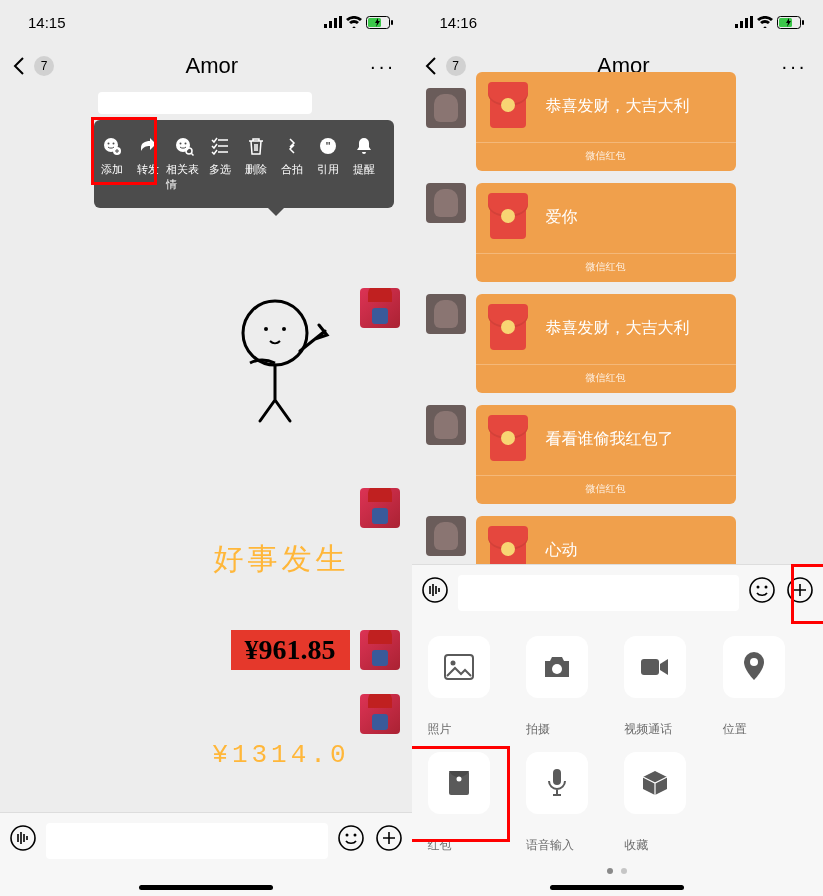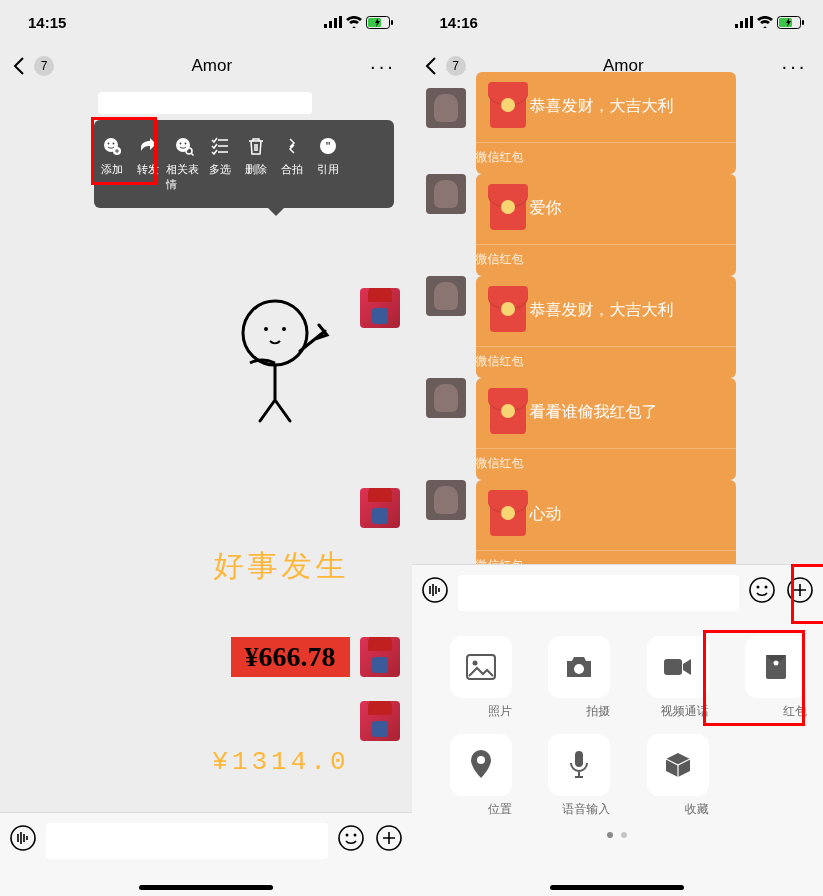--- a/index.html
+++ b/index.html
@@ -20,21 +20,21 @@
 .phone.right { width: 411.5px; }
 
 
 .status-bar {
   height: 44px;
   display: flex;
   align-items: center;
   justify-content: space-between;
   padding: 0 18px 0 28px;
   background: #ededed;
-  font-weight: 700;
+  font-weight: 400;
   font-size: 15px;
 }
 .status-icons { display: flex; align-items: center; gap: 4px; }
 .status-icons svg { display: block; }
 
 
 .nav {
   height: 44px;
   display: flex;
   align-items: center;
@@ -49,21 +49,21 @@
   border-radius: 10px;
   min-width: 20px;
   height: 20px;
   font-size: 12px;
   display: flex;
   align-items: center;
   justify-content: center;
   padding: 0 6px;
 }
 .nav-title {
-  font-size: 17px;
+  font-size: 22px;
   font-weight: 500;
   color: #000;
 }
 .nav-more { font-size: 20px; letter-spacing: 2px; padding-right: 8px; }
 
 
 .chat {
   padding: 0 12px;
   position: relative;
 }
@@ -209,20 +209,21 @@
   transform: translateX(-50%);
   width: 134px; height: 5px;
   background: #000;
   border-radius: 3px;
 }
 
 
 .rp-row {
   display: flex;
   gap: 10px;
+  margin-top: 12px;
   align-items: flex-start;
 }
 .rp-avatar {
   width: 40px; height: 40px;
   border-radius: 4px;
   background: #6a5c5a;
   overflow: hidden;
   position: relative;
 }
 .rp-avatar::after{
@@ -247,21 +248,21 @@
   position:absolute;
   left:-6px; top:14px;
   width:0; height:0;
   border-top:6px solid transparent;
   border-bottom:6px solid transparent;
   border-right:6px solid #f0a04c;
 }
 .rp-top {
   display: flex;
   align-items: center;
-  gap: 4px;
+  gap: 20px;
   padding: 12px 14px 14px;
 }
 .rp-icon {
   width: 36px; height: 44px;
   background: #e5473e;
   border-radius: 4px;
   position: relative;
 }
 .rp-icon::before {
   content:"";
@@ -279,21 +280,22 @@
   transform:translateX(-50%);
   width:14px; height:14px;
   background:#f8d573;
   border-radius:50%;
 }
 .rp-title { color:#fff; font-size:16px; font-weight:500; }
 .rp-sub {
   border-top: 1px solid rgba(255,255,255,.25);
   padding: 6px 0 8px;
   color: rgba(255,255,255,.85);
-  font-size: 12px;
+  font-size: 10px;
+  text-align: center;
 }
 .rp-area { padding: 0 12px 0 14px; }
 .rp-first { margin-top: 0; }
 .rp-row.clipped .rp-card { margin-top:-16px; }
 
 
 .attach-panel {
   position: absolute;
   top: 622px;
   left:0; right:0;
@@ -302,22 +304,22 @@
   padding: 14px 16px 10px;
 }
 .attach-grid {
   display: grid;
   grid-template-columns: repeat(4, 1fr);
   gap: 14px 14px;
 }
 .attach-item {
   display:flex;
   flex-direction:column;
-  align-items:flex-end;
-  gap:5px;
+  align-items:flex-start;
+  gap:23px;
 }
 .attach-box {
   width:62px; height:62px;
   background:#fff;
   border-radius:12px;
   display:flex; align-items:center; justify-content:center;
 }
 .attach-label { font-size:12px; color:#6b6b6b; }
 .attach-highlight {
   border:3px solid #ff0000;
@@ -438,20 +440,28 @@
       </div>
       <div class="ctx-item">
         <span class="ctx-item-icon">
             <svg width="20" height="20" viewBox="0 0 20 20">
               <circle cx="10" cy="10" r="8" fill="#fff"></circle>
               <text x="10" y="14" text-anchor="middle" font-size="11" fill="#4c4c4c" font-weight="bold">"</text>
             </svg>
           </span>
         <span>引用</span>
       </div>
+      <div class="ctx-item">
+        <span class="ctx-item-icon">
+            <svg width="18" height="20" viewBox="0 0 18 20">
+              <path d="M9 2a5 5 0 015 5v4l2 3H2l2-3V7a5 5 0 015-5zM7 16a2 2 0 004 0" fill="#fff"></path>
+            </svg>
+          </span>
+        <span>提醒</span>
+      </div>
     </div>
     <div class="ctx-arrow"></div>
   </div>
 
   <div class="chat">
     <div class="msg-row tall">
       <div class="sticker-big">
         <svg width="120" height="130" viewBox="0 0 120 130">
             <circle cx="55" cy="40" r="32" fill="none" stroke="#000" stroke-width="3"></circle>
             <circle cx="46" cy="36" r="2" fill="#000"></circle>
@@ -461,26 +471,26 @@
             <path d="M30 70c8-4 16-4 25 0" stroke="#000" stroke-width="3" fill="none"></path>
           </svg>
       </div>
       <div class="avatar"></div>
     </div>
 
     <div class="msg-row" style="margin-top:60px">
       <div></div>
       <div class="avatar"></div>
     </div>
-    <div class="msg-row" style="margin-top:18px; margin-right:50px">
+    <div class="msg-row" style="margin-top:11px; margin-right:50px">
       <div class="text-orange-big">好事发生</div>
     </div>
 
     <div class="msg-row" style="margin-top:50px">
-      <div class="red-price">¥666.78</div>
+      <div class="red-price">¥961.85</div>
       <div class="avatar"></div>
     </div>
 
     <div class="msg-row" style="margin-top:24px">
       <div></div>
       <div class="avatar"></div>
     </div>
     <div class="msg-row" style="margin-top:6px; margin-right:50px">
       <div class="text-orange-num">¥1314.0</div>
     </div>
@@ -646,42 +656,42 @@
       </div>
       <div class="attach-item">
         <div class="attach-box">
             <svg width="30" height="22" viewBox="0 0 30 22">
               <rect x="1" y="3" width="18" height="16" rx="3" fill="#5a5a5a"></rect>
               <path d="M20 8l8-5v16l-8-5z" fill="#5a5a5a"></path>
             </svg>
           </div>
         <span class="attach-label">视频通话</span>
       </div>
+      <div class="attach-item">
+        <div class="attach-box">
+            <svg width="24" height="30" viewBox="0 0 24 30">
+              <path d="M12 0a10 10 0 0110 10c0 8-10 18-10 18S2 18 2 10A10 10 0 0112 0z" fill="#5a5a5a"></path>
+              <circle cx="12" cy="10" r="4" fill="#fff"></circle>
+            </svg>
+          </div>
+        <span class="attach-label">位置</span>
+      </div>
       <div class="attach-item" style="position:relative">
         <div class="attach-highlight" style="top:-6px;left:-20px;width:102px;height:96px"></div>
         <div class="attach-box">
             <svg width="24" height="28" viewBox="0 0 24 28">
               <rect x="2" y="2" width="20" height="24" rx="2" fill="#5a5a5a"></rect>
               <path d="M2 2c4 8 16 8 20 0" fill="#4a4a4a"></path>
               <circle cx="12" cy="10" r="2.5" fill="#fff"></circle>
             </svg>
           </div>
         <span class="attach-label">红包</span>
       </div>
       <div class="attach-item">
         <div class="attach-box">
-            <svg width="24" height="30" viewBox="0 0 24 30">
-              <path d="M12 0a10 10 0 0110 10c0 8-10 18-10 18S2 18 2 10A10 10 0 0112 0z" fill="#5a5a5a"></path>
-              <circle cx="12" cy="10" r="4" fill="#fff"></circle>
-            </svg>
-          </div>
-        <span class="attach-label">位置</span>
-      </div>
-      <div class="attach-item">
-        <div class="attach-box">
             <svg width="20" height="30" viewBox="0 0 20 30">
               <rect x="6" y="1" width="8" height="16" rx="4" fill="#5a5a5a"></rect>
               <path d="M2 13a8 8 0 0016 0M10 21v6M6 27h8" stroke="#5a5a5a" stroke-width="2" fill="none"></path>
             </svg>
           </div>
         <span class="attach-label">语音输入</span>
       </div>
       <div class="attach-item">
         <div class="attach-box">
             <svg width="28" height="28" viewBox="0 0 28 28">

